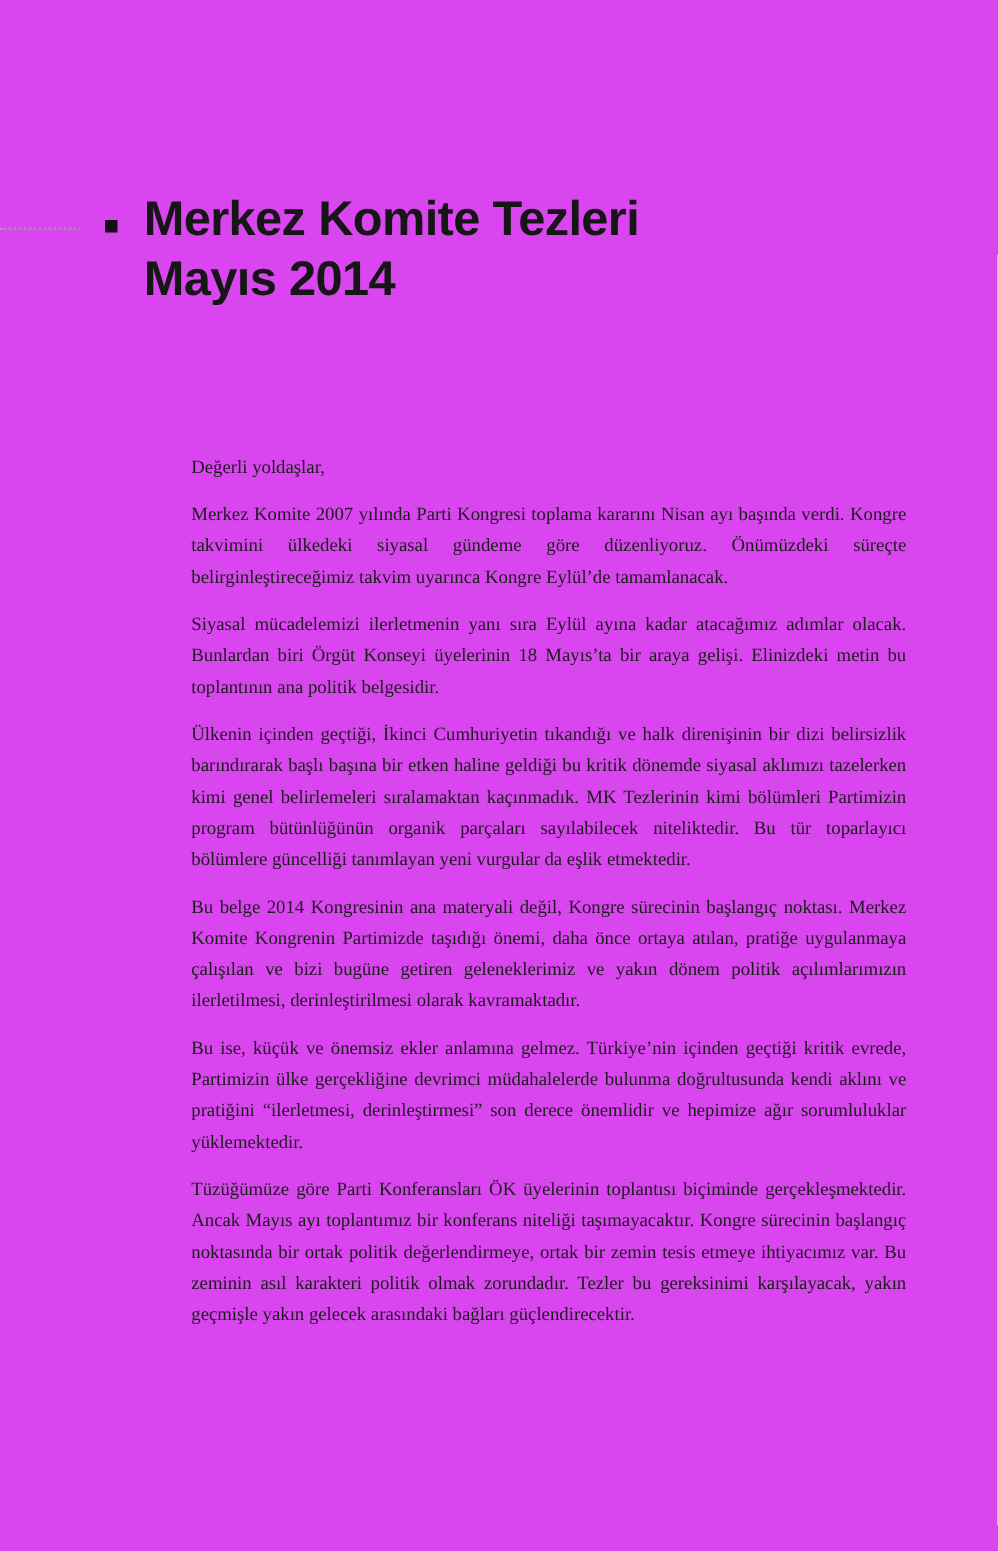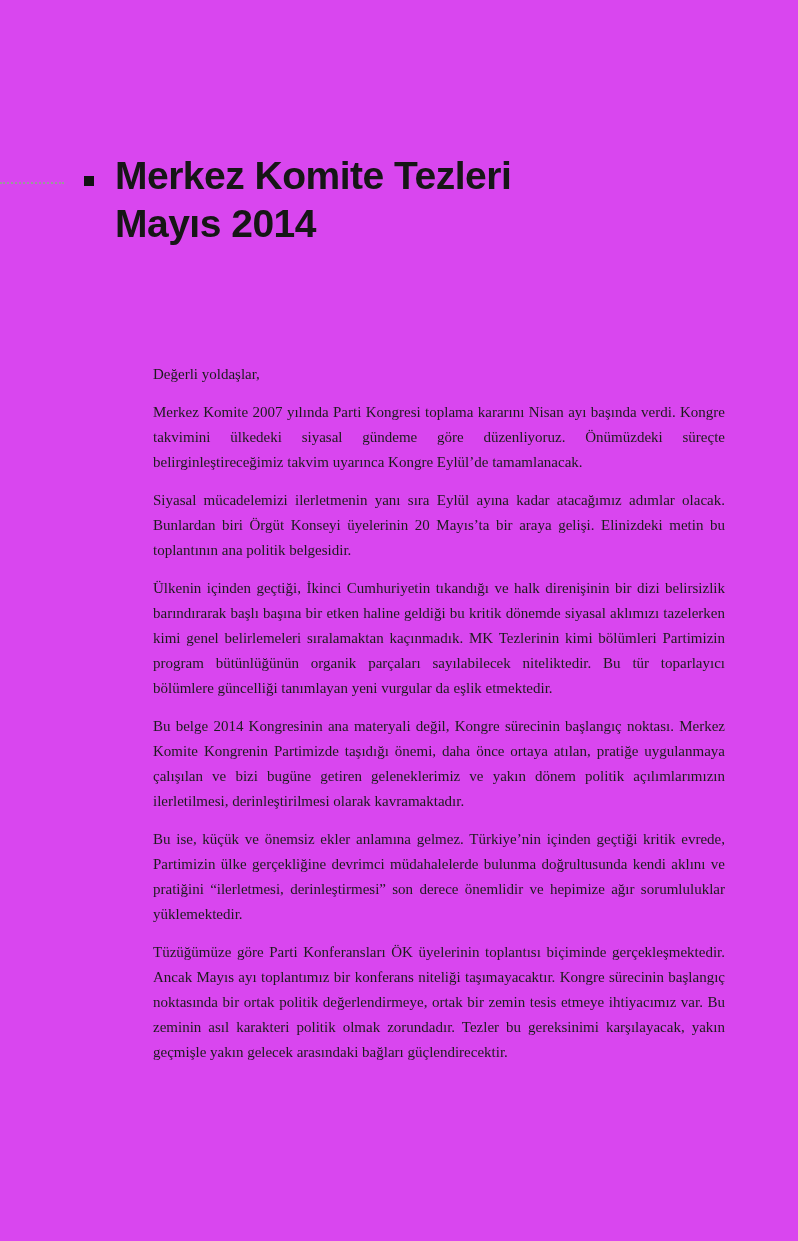--- a/index.html
+++ b/index.html
@@ -74,21 +74,21 @@
 
   <div class="title-block">
     <div>Merkez Komite Tezleri</div>
     <div>Mayıs 2014</div>
   </div>
 
   <div class="body-block">
     <p class="salutation">Değerli yoldaşlar,</p>
     <div id="body-paragraphs">
         <p>Merkez Komite 2007 yılında Parti Kongresi toplama kararını Nisan ayı başında verdi. Kongre takvimini ülkedeki siyasal gündeme göre düzenliyoruz. Önümüzdeki süreçte belirginleştireceğimiz takvim uyarınca Kongre Eylül’de tamamlanacak.</p>
-        <p>Siyasal mücadelemizi ilerletmenin yanı sıra Eylül ayına kadar atacağımız adımlar olacak. Bunlardan biri Örgüt Konseyi üyelerinin 20 Mayıs’ta bir araya gelişi. Elinizdeki metin bu toplantının ana politik belgesidir.</p>
+        <p>Siyasal mücadelemizi ilerletmenin yanı sıra Eylül ayına kadar atacağımız adımlar olacak. Bunlardan biri Örgüt Konseyi üyelerinin 18 Mayıs’ta bir araya gelişi. Elinizdeki metin bu toplantının ana politik belgesidir.</p>
         <p>Ülkenin içinden geçtiği, İkinci Cumhuriyetin tıkandığı ve halk direnişinin bir dizi belirsizlik barındırarak başlı başına bir etken haline geldiği bu kritik dönemde siyasal aklımızı tazelerken kimi genel belirlemeleri sıralamaktan kaçınmadık. MK Tezlerinin kimi bölümleri Partimizin program bütünlüğünün organik parçaları sayılabilecek niteliktedir. Bu tür toparlayıcı bölümlere güncelliği tanımlayan yeni vurgular da eşlik etmektedir.</p>
         <p>Bu belge 2014 Kongresinin ana materyali değil, Kongre sürecinin başlangıç noktası. Merkez Komite Kongrenin Partimizde taşıdığı önemi, daha önce ortaya atılan, pratiğe uygulanmaya çalışılan ve bizi bugüne getiren geleneklerimiz ve yakın dönem politik açılımlarımızın ilerletilmesi, derinleştirilmesi olarak kavramaktadır.</p>
         <p>Bu ise, küçük ve önemsiz ekler anlamına gelmez. Türkiye’nin içinden geçtiği kritik evrede, Partimizin ülke gerçekliğine devrimci müdahalelerde bulunma doğrultusunda kendi aklını ve pratiğini “ilerletmesi, derinleştirmesi” son derece önemlidir ve hepimize ağır sorumluluklar yüklemektedir.</p>
         <p>Tüzüğümüze göre Parti Konferansları ÖK üyelerinin toplantısı biçiminde gerçekleşmektedir. Ancak Mayıs ayı toplantımız bir konferans niteliği taşımayacaktır. Kongre sürecinin başlangıç noktasında bir ortak politik değerlendirmeye, ortak bir zemin tesis etmeye ihtiyacımız var. Bu zeminin asıl karakteri politik olmak zorundadır. Tezler bu gereksinimi karşılayacak, yakın geçmişle yakın gelecek arasındaki bağları güçlendirecektir.</p>
       </div>
   </div>
 
 </div>
 
 </body></html>

